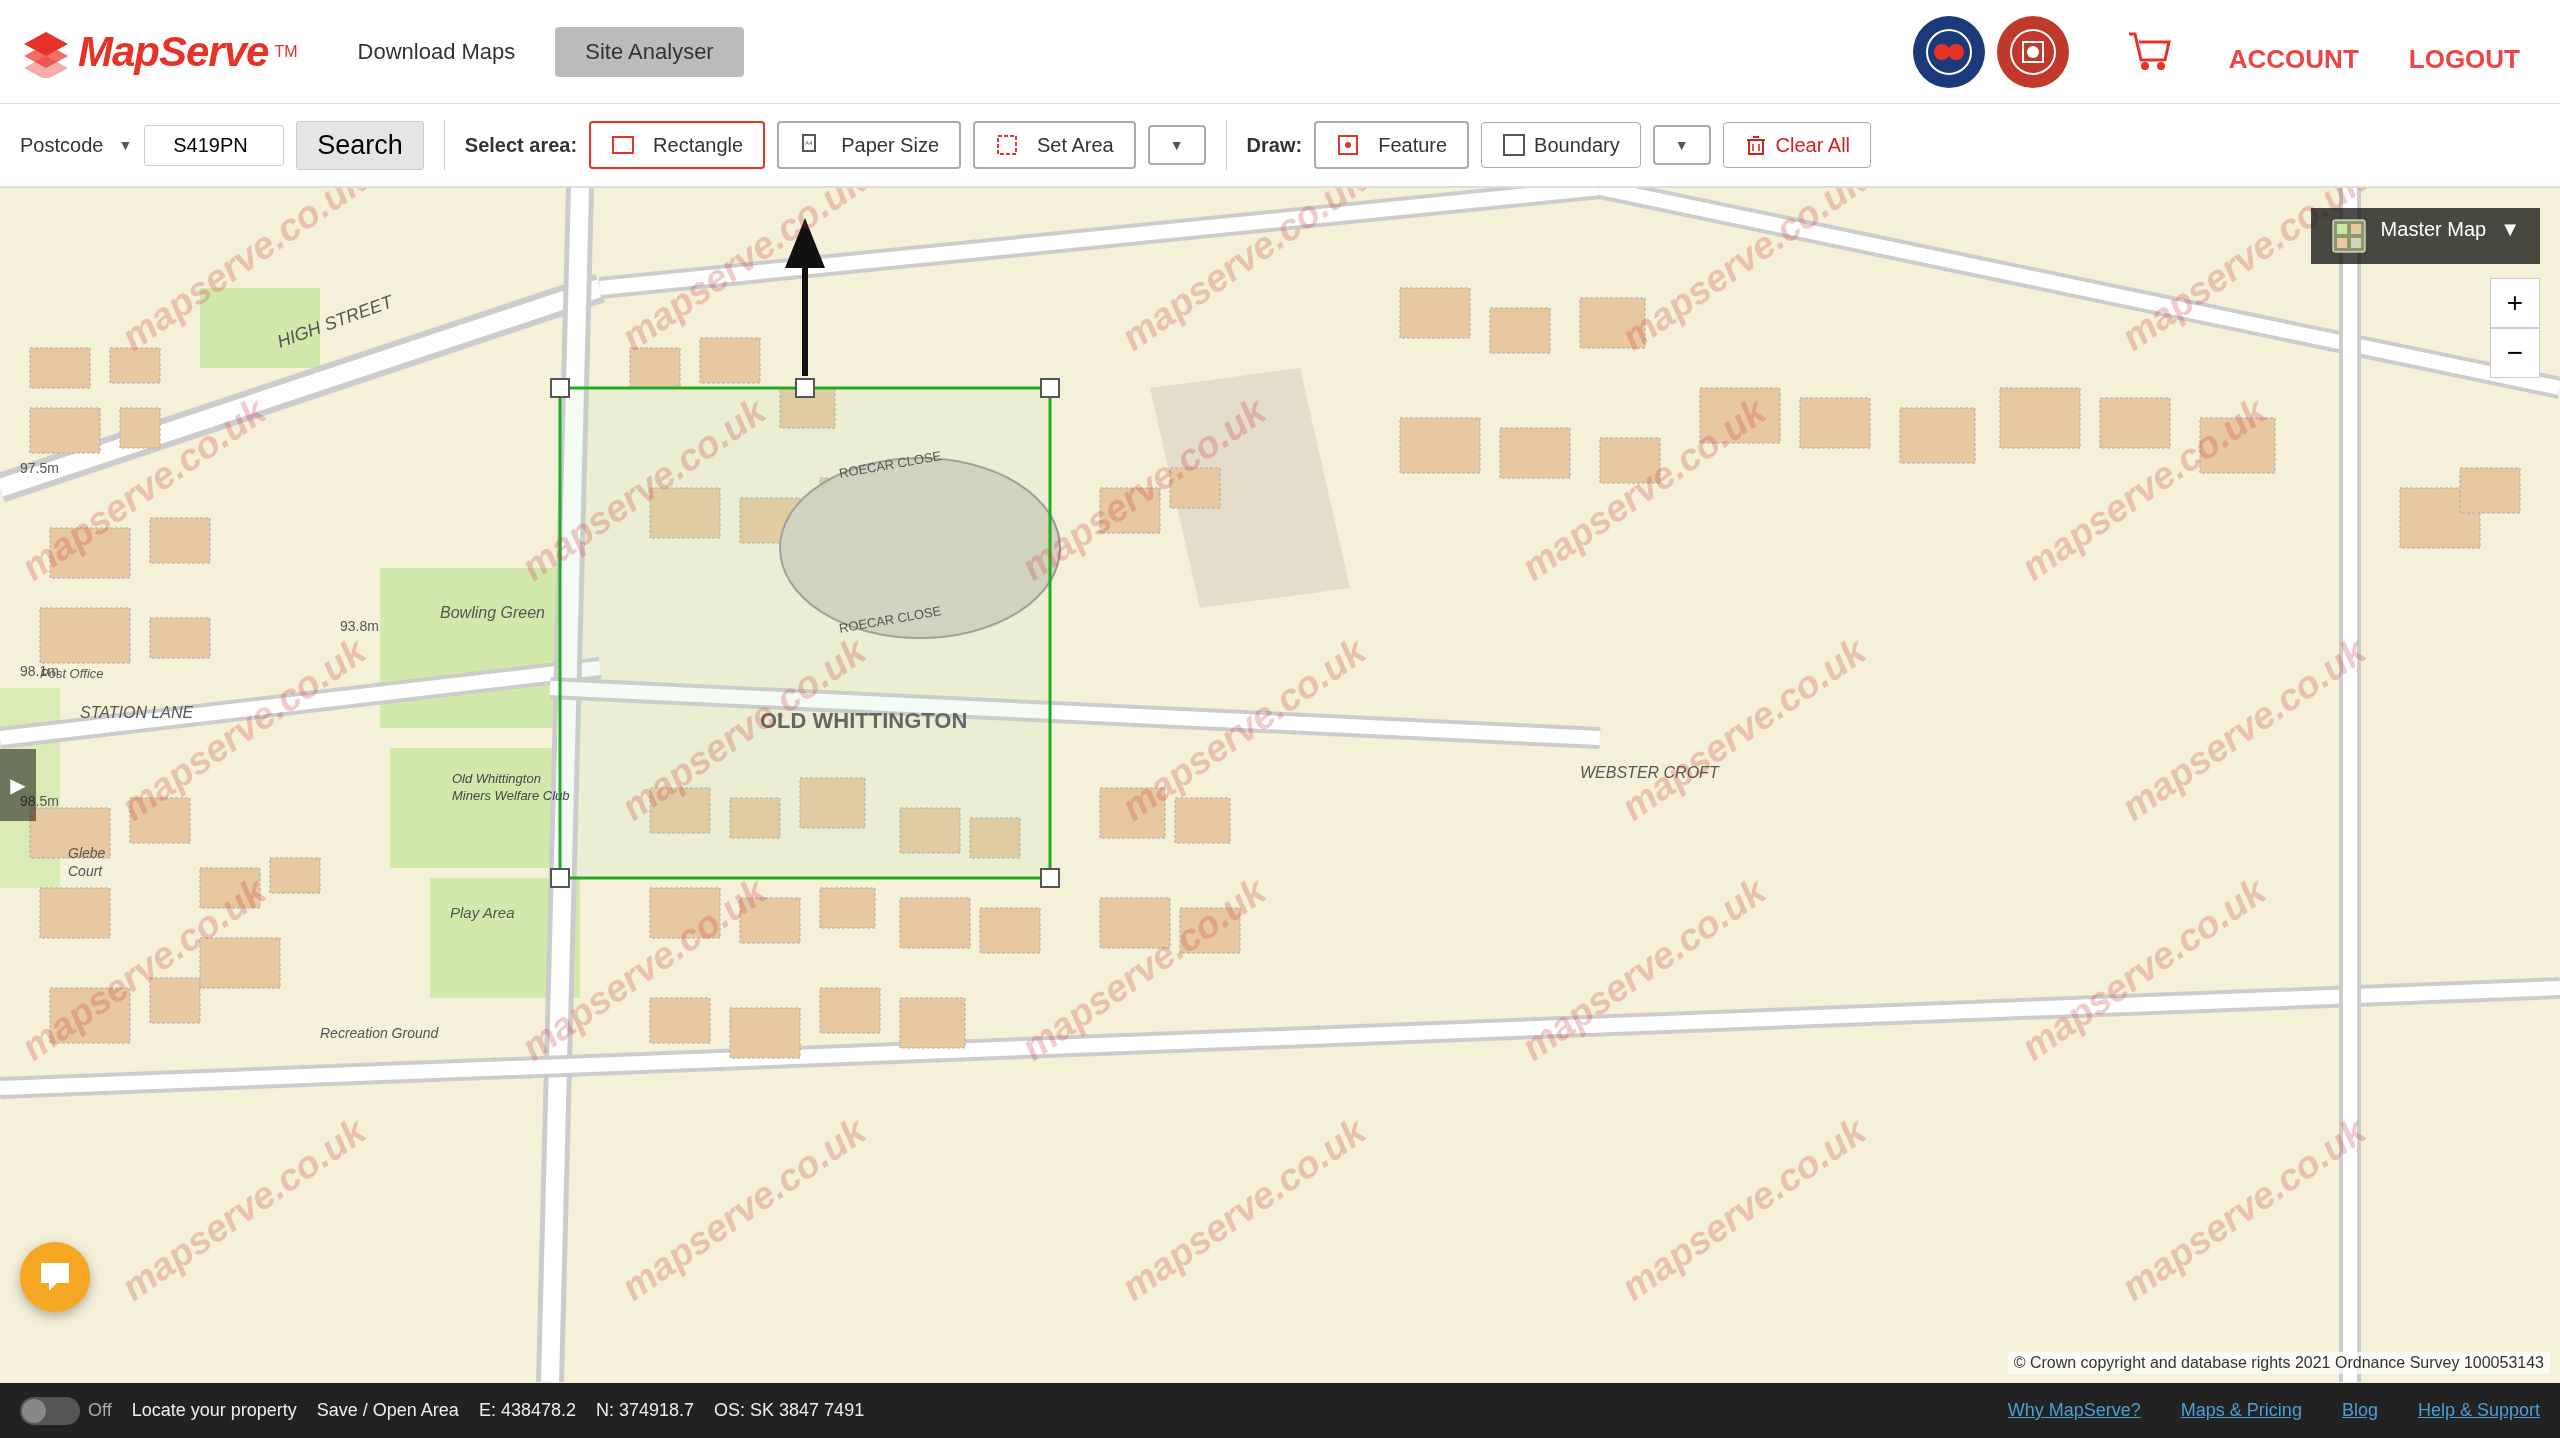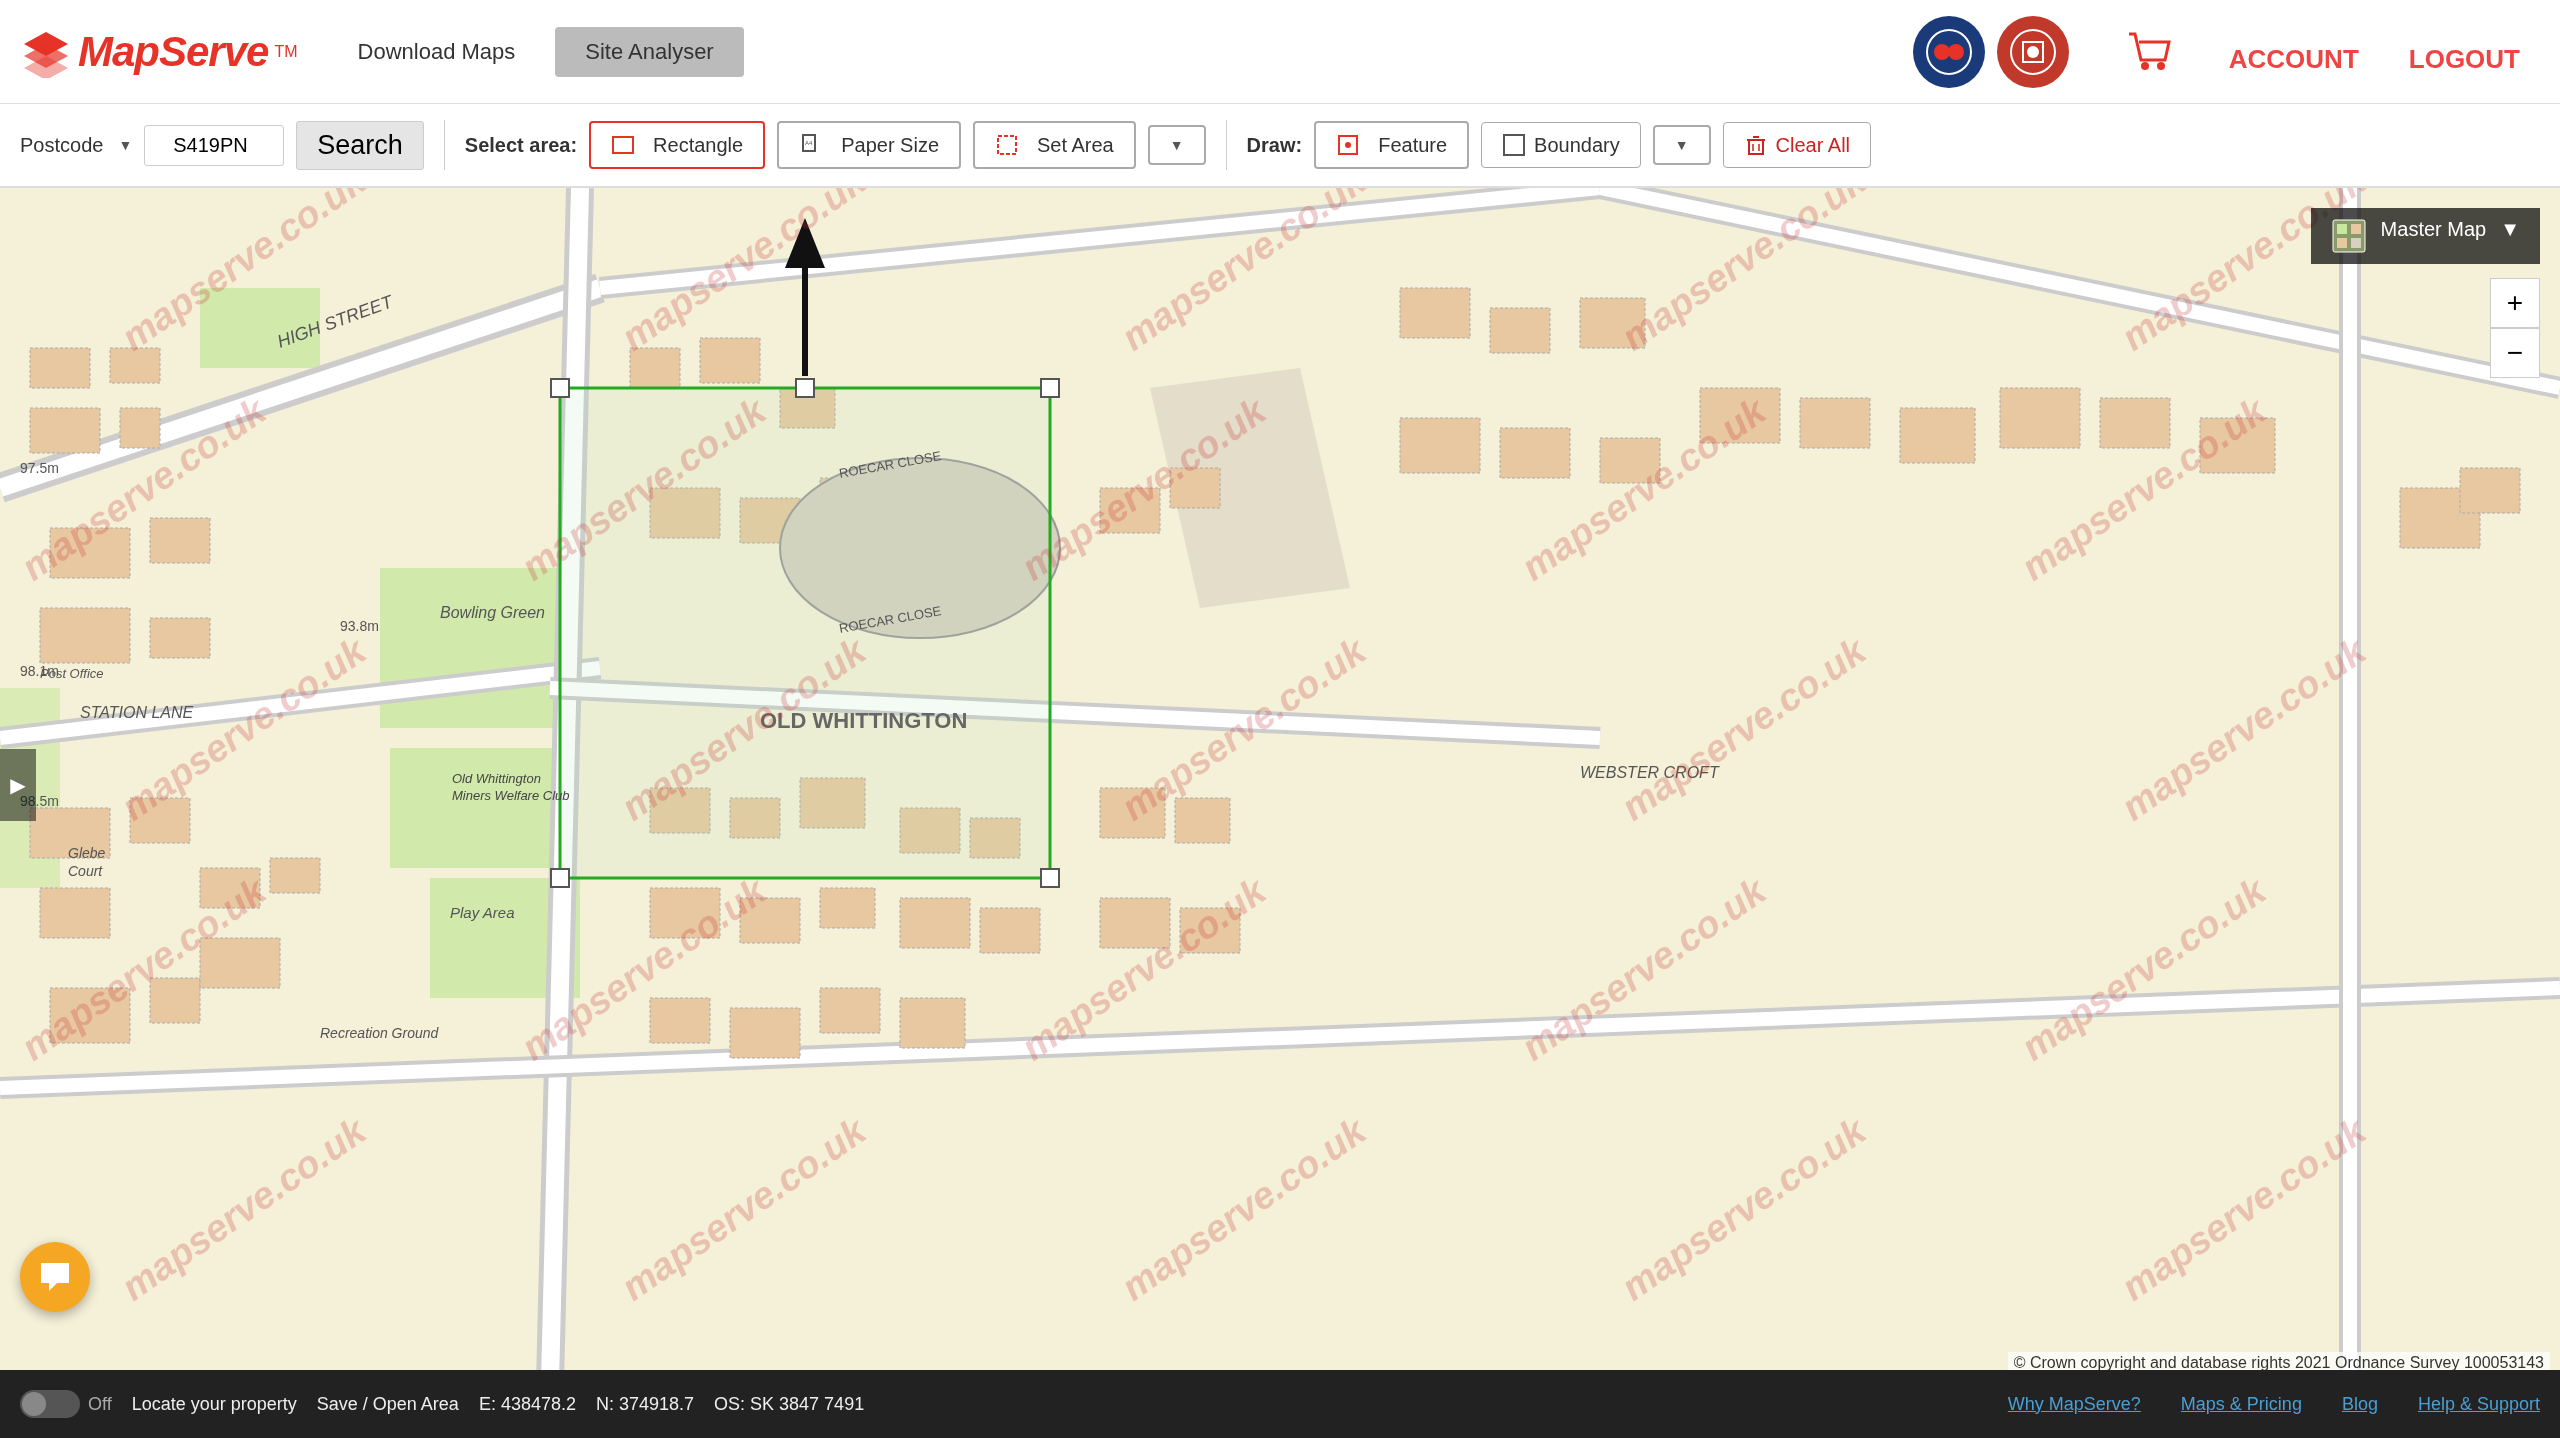--- a/index.html
+++ b/index.html
@@ -282,21 +282,21 @@
       font-size: 16px;
       color: #333;
       background: rgba(255,255,255,0.7);
       padding: 2px 6px;
     }
 
     
     #statusbar {
       display: flex;
       align-items: center;
-      height: 68px;
+      height: 55px;
       background: #222;
       color: #eee;
       font-size: 18px;
       padding: 0 20px;
       gap: 20px;
       position: absolute;
       bottom: 0;
       left: 0;
       right: 0;
       z-index: 100;

